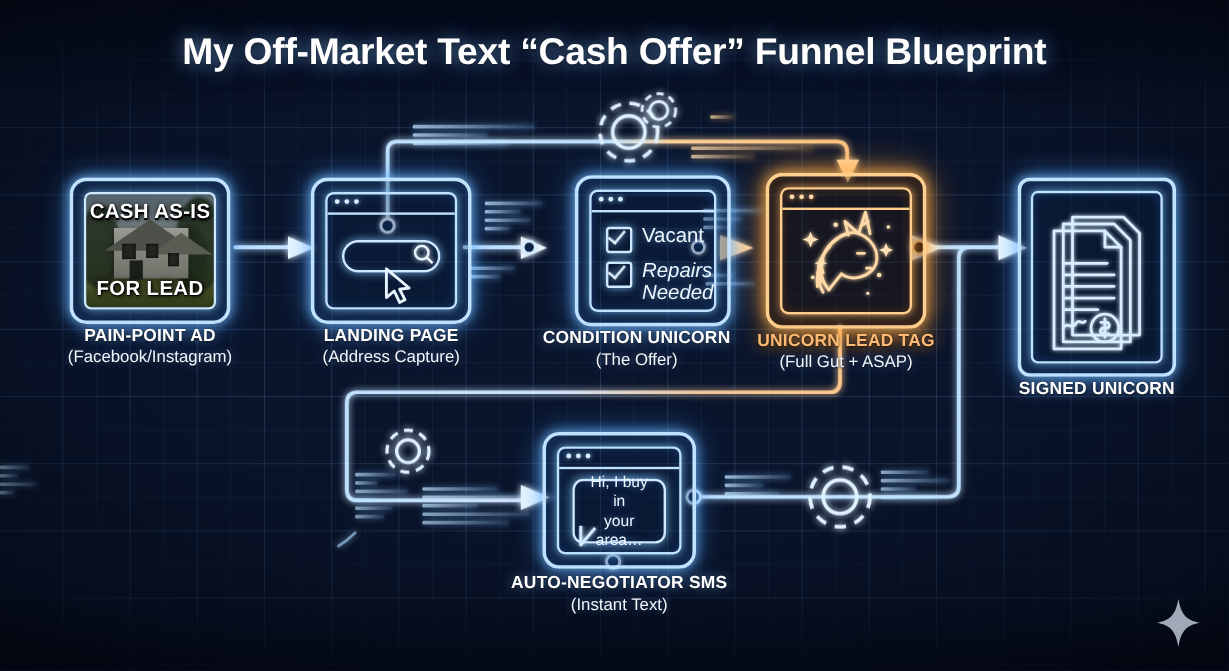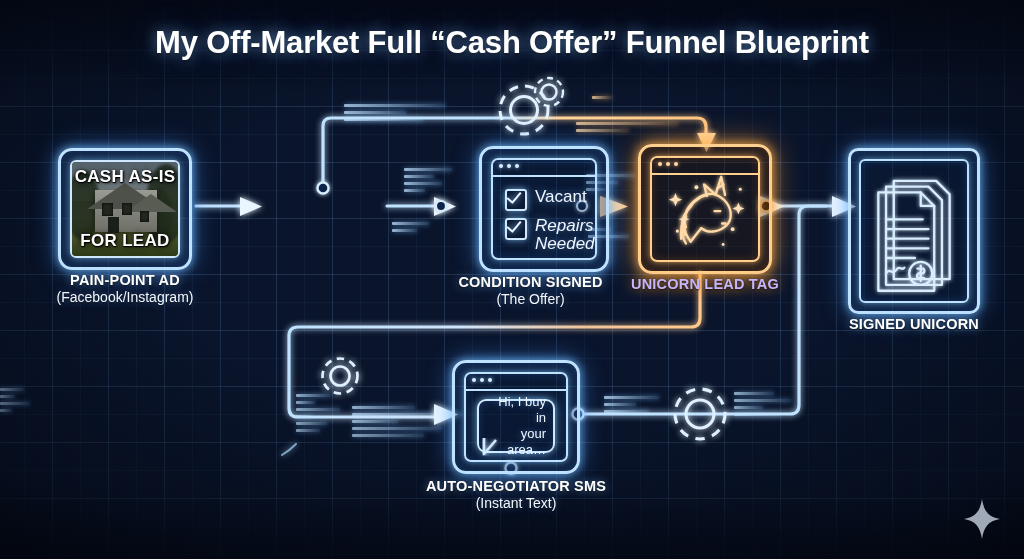--- a/index.html
+++ b/index.html
@@ -80,21 +80,21 @@
   .dots.amber i{background:#ffd9a8;box-shadow:0 0 4px #ffb561;}
 
   .caption{
     position:absolute;left:50%;transform:translateX(-50%);
     text-align:center;white-space:nowrap;z-index:20;
   }
   .cap-main{
     font-size:14.5px;font-weight:bold;color:#ffffff;letter-spacing:.2px;
     text-shadow:0 0 10px rgba(130,190,255,.6),0 1px 2px rgba(0,0,0,.9);
   }
-  .cap-main.amber{color:#c4b5fd;text-shadow:0 0 12px rgba(255,160,50,.7),0 1px 2px rgba(0,0,0,.9);}
+  .cap-main.amber{color:#fdba74;text-shadow:0 0 12px rgba(255,160,50,.7),0 1px 2px rgba(0,0,0,.9);}
   .cap-sub{
     font-size:14px;color:#f2f7ff;margin-top:1px;
     text-shadow:0 0 8px rgba(120,180,255,.5),0 1px 2px rgba(0,0,0,.9);
   }
 
   
   #ad-photo{
     position:absolute;inset:9px;border-radius:6px;overflow:hidden;
     border:2px solid #cfe9ff;
     box-shadow:0 0 8px rgba(130,200,255,.8);
@@ -153,21 +153,21 @@
   .chk-label{
     font-size:17px;color:#eef7ff;line-height:1.05;white-space:pre-line;
     text-shadow:0 0 8px rgba(120,185,255,.6);
   }
 
   
   .bubble{
     position:absolute;border:2.5px solid #cfe9ff;border-radius:9px;
     box-shadow:0 0 9px rgba(130,200,255,.85),inset 0 0 8px rgba(50,120,210,.25);
     display:flex;align-items:center;justify-content:center;
-    font-size:13px;color:#eef7ff;line-height:1.25;text-align:right;padding:4px 7px;
+    font-size:13px;color:#eef7ff;line-height:1.25;text-align:center;padding:4px 7px;
     text-shadow:0 0 7px rgba(120,185,255,.55);
   }
 
   
   .datafrag{position:absolute;pointer-events:none;opacity:.85;}
   .datafrag span{
     display:block;height:3px;border-radius:1px;margin-bottom:4px;
     background:linear-gradient(90deg,rgba(190,225,255,.95),rgba(120,180,240,.25));
     box-shadow:0 0 5px rgba(120,190,255,.6);
   }
@@ -277,21 +277,21 @@
     </g>
 
     <g filter="url(#gb)" transform="translate(700,414)">
       <g fill="none" stroke="#dff0ff" stroke-width="3.1">
         <circle r="14"></circle>
         <circle r="25" stroke-dasharray="9.5 7.6"></circle>
       </g>
     </g>
   </svg>
 
-  <div id="title">My Off-Market Full “Cash Offer” Funnel Blueprint</div>
+  <div id="title">My Off-Market Text “Cash Offer” Funnel Blueprint</div>
 
   <div class="node" style="left:58px;top:148px;">
     <div class="frame" style="width:128px;height:116px;">
       <div id="ad-photo">
         <div class="ph-sky"></div>
         <div class="ph-ground"></div>
         <div class="ph-tree" style="left:-6px;top:8px;width:34px;height:70px;"></div>
         <div class="ph-tree" style="right:-8px;top:2px;width:40px;height:78px;"></div>
         <div class="ph-tree" style="right:6px;top:26px;width:26px;height:52px;opacity:.8;"></div>
         <div class="ph-house"></div>
@@ -304,20 +304,47 @@
         <div class="ad-text" id="ad-text-top">CASH AS-IS</div>
         <div class="ad-text" id="ad-text-bottom">FOR LEAD</div>
       </div>
     </div>
     <div class="caption" style="top:124px;">
       <div class="cap-main">PAIN-POINT AD</div>
       <div class="cap-sub">(Facebook/Instagram)</div>
     </div>
   </div>
 
+  <div class="node" style="left:259px;top:148px;">
+    <div class="frame" style="width:128px;height:116px;">
+      <div class="inner">
+        <div class="titlebar">
+          <div class="dots">
+              <i></i>
+              <i></i>
+              <i></i>
+            </div>
+        </div>
+        <div class="searchbar" style="left:12px;top:38px;right:12px;height:23px;"></div>
+        <svg style="position:absolute;right:15px;top:39px;" width="22" height="22" viewBox="0 0 22 22">
+          <g fill="none" stroke="#eaf6ff" stroke-width="2" filter="url(#gbs)">
+            <circle cx="9.5" cy="9.5" r="5.6"></circle>
+              <path d="M13.8 13.8 L18.5 18.2"></path>
+          </g>
+        </svg>
+        <svg class="cursor" style="left:45px;top:60px;" width="30" height="34" viewBox="0 0 30 34">
+          <path d="M4 2 L4 26 L10.5 20.5 L15 30 L19.5 27.8 L15 19 L23 18 Z" fill="none" stroke="#eaf6ff" stroke-width="2.4" stroke-linejoin="round"></path>
+        </svg>
+      </div>
+    </div>
+    <div class="caption" style="top:124px;">
+      <div class="cap-main">LANDING PAGE</div>
+      <div class="cap-sub">(Address Capture)</div>
+    </div>
+  </div>
 
   <div class="node" style="left:452px;top:146px;">
     <div class="frame" style="width:124px;height:120px;margin-left:27px;">
       <div class="inner">
         <div class="titlebar">
           <div class="dots">
               <i></i>
               <i></i>
               <i></i>
             </div>
@@ -327,21 +354,21 @@
           <div class="chk-label">Vacant</div>
         </div>
         <div class="chk-row" style="left:12px;top:57px;font-style:italic;">
           <div class="chkbox"></div>
           <div class="chk-label">Repairs
 Needed</div>
         </div>
       </div>
     </div>
     <div class="caption" style="top:128px;">
-      <div class="cap-main">CONDITION SIGNED</div>
+      <div class="cap-main">CONDITION UNICORN</div>
       <div class="cap-sub">(The Offer)</div>
     </div>
   </div>
 
   <div class="node" style="left:638px;top:144px;">
     <div class="frame amber" style="width:128px;height:124px;">
       <div class="inner amber">
         <div class="titlebar amber">
           <div class="dots amber">
               <i></i>
@@ -378,20 +405,21 @@
               <circle cx="82" cy="60" r="2"></circle>
             <circle cx="90" cy="18" r="1.6"></circle>
               <circle cx="24" cy="62" r="1.7"></circle>
             <circle cx="72" cy="76" r="1.5"></circle>
           </g>
         </svg>
       </div>
     </div>
     <div class="caption" style="top:132px;">
       <div class="cap-main amber">UNICORN LEAD TAG</div>
+      <div class="cap-sub">(Full Gut + ASAP)</div>
     </div>
   </div>
 
   <div class="node" style="left:848px;top:148px;">
     <div class="frame" style="width:126px;height:160px;border-radius:10px;">
       <div class="inner" style="inset:8px;border-radius:6px;">
         <svg style="position:absolute;inset:0;width:100%;height:100%;" viewBox="0 0 110 144">
           <g filter="url(#gbs)" fill="none" stroke="#d8eeff" stroke-width="2.4" stroke-linejoin="round" stroke-linecap="round">
             <path d="M34 20 h44 l14 14 v88 h-58 z"></path>
             <path d="M26 26 h44 l14 14 v88 h-58 z"></path>

